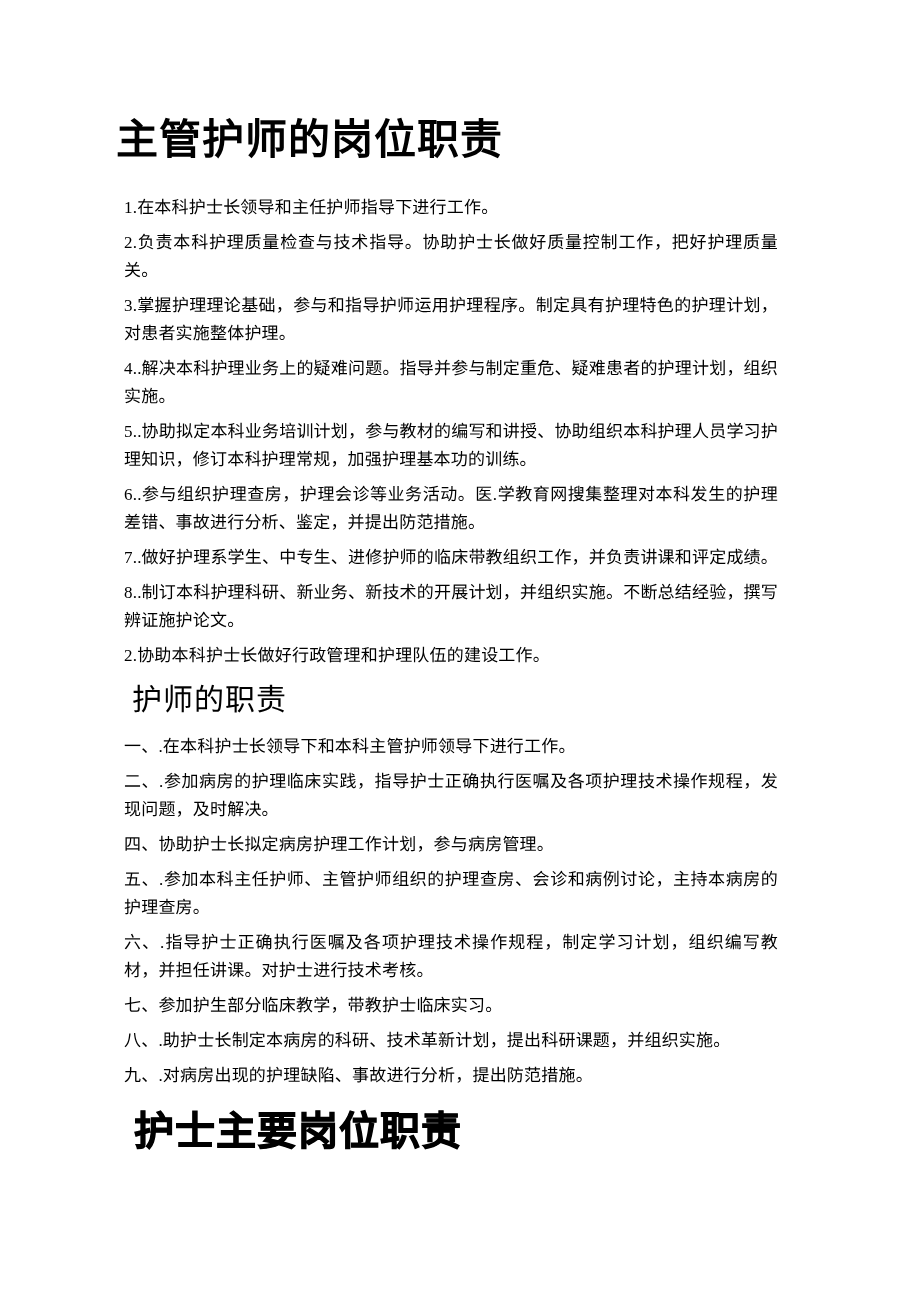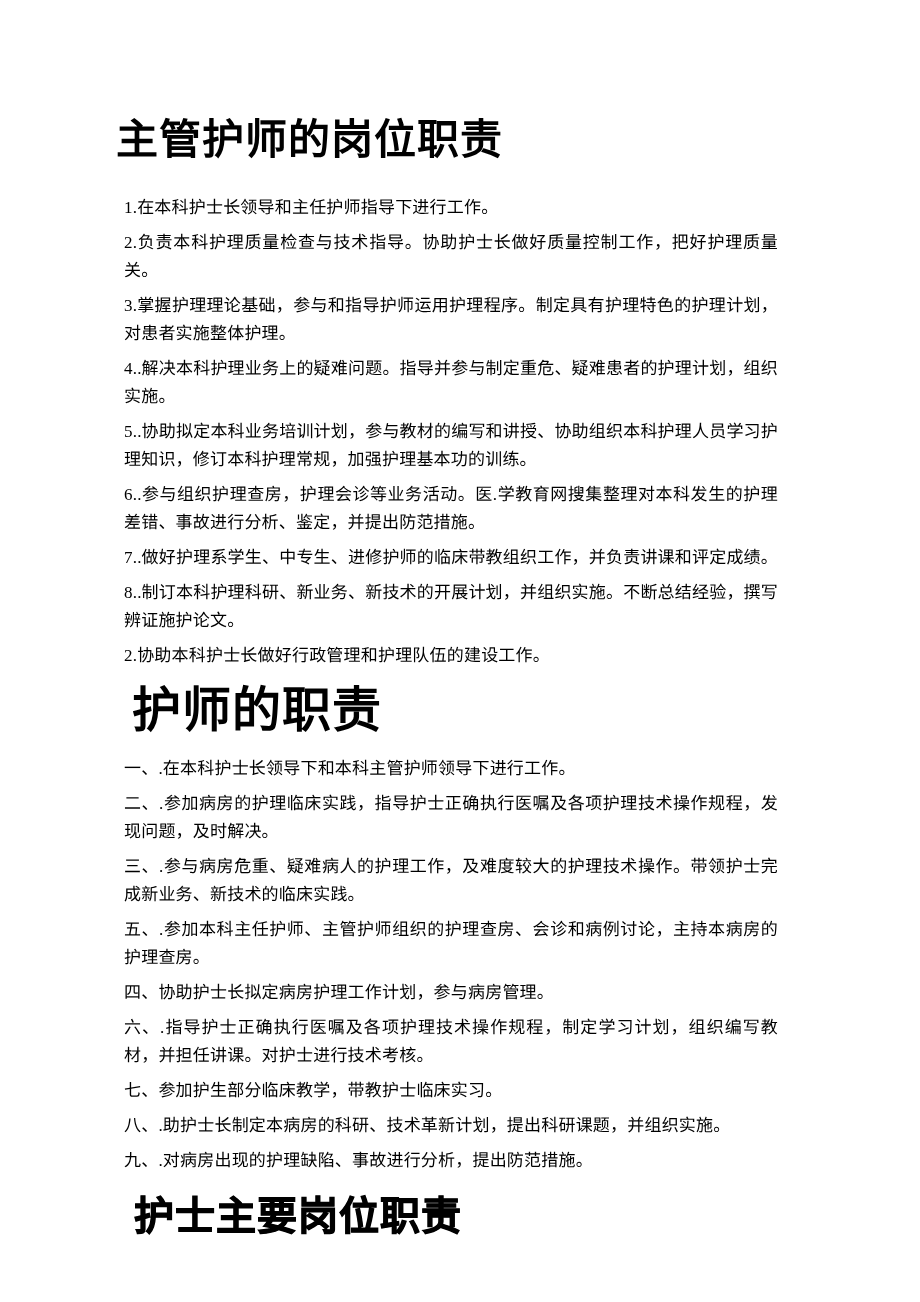--- a/index.html
+++ b/index.html
@@ -26,23 +26,23 @@
   }
   .h1 {
     font-size: 42px;
     line-height: 1.18;
     font-weight: bold;
     margin: 0 0 28px 8px;
     letter-spacing: 1px;
     white-space: nowrap;
   }
   .h2 {
-    font-size: 49px;
+    font-size: 30px;
     line-height: 1.18;
-    font-weight: bold;
+    font-weight: normal;
     margin: 12px 0 16px 24px;
     letter-spacing: 1px;
     white-space: nowrap;
   }
   .h3 {
     font-size: 40px;
     line-height: 1.18;
     font-weight: bold;
     -webkit-text-stroke: 1px #000000;
     margin: 18px 0 0 26px;
@@ -80,23 +80,22 @@
       <p class="para">6..参与组织护理查房，护理会诊等业务活动。医.学教育网搜集整理对本科发生的护理   差错、事故进行分析、鉴定，并提出防范措施。</p>
       <p class="para">7..做好护理系学生、中专生、进修护师的临床带教组织工作，并负责讲课和评定成绩。</p>
       <p class="para">8..制订本科护理科研、新业务、新技术的开展计划，并组织实施。不断总结经验，撰写 辨证施护论文。</p>
       <p class="para">2.协助本科护士长做好行政管理和护理队伍的建设工作。</p>
     </section>
 
     <section>
       <h2 class="h2">护师的职责</h2>
       <p class="para">一、.在本科护士长领导下和本科主管护师领导下进行工作。</p>
       <p class="para">二、.参加病房的护理临床实践，指导护士正确执行医嘱及各项护理技术操作规程，发现问题，及时解决。</p>
-      <p class="para">三、.参与病房危重、疑难病人的护理工作，及难度较大的护理技术操作。带领护士完成新业务、新技术的临床实践。</p>
+      <p class="para">四、协助护士长拟定病房护理工作计划，参与病房管理。</p>
       <p class="para">五、.参加本科主任护师、主管护师组织的护理查房、会诊和病例讨论，主持本病房的护理查房。</p>
-      <p class="para">四、协助护士长拟定病房护理工作计划，参与病房管理。</p>
       <p class="para">六、.指导护士正确执行医嘱及各项护理技术操作规程，制定学习计划，组织编写教材，并担任讲课。对护士进行技术考核。</p>
       <p class="para">七、参加护生部分临床教学，带教护士临床实习。</p>
       <p class="para">八、.助护士长制定本病房的科研、技术革新计划，提出科研课题，并组织实施。</p>
       <p class="para">九、.对病房出现的护理缺陷、事故进行分析，提出防范措施。</p>
     </section>
 
     <section>
       <h2 class="h3">护士主要岗位职责</h2>
     </section>
 

